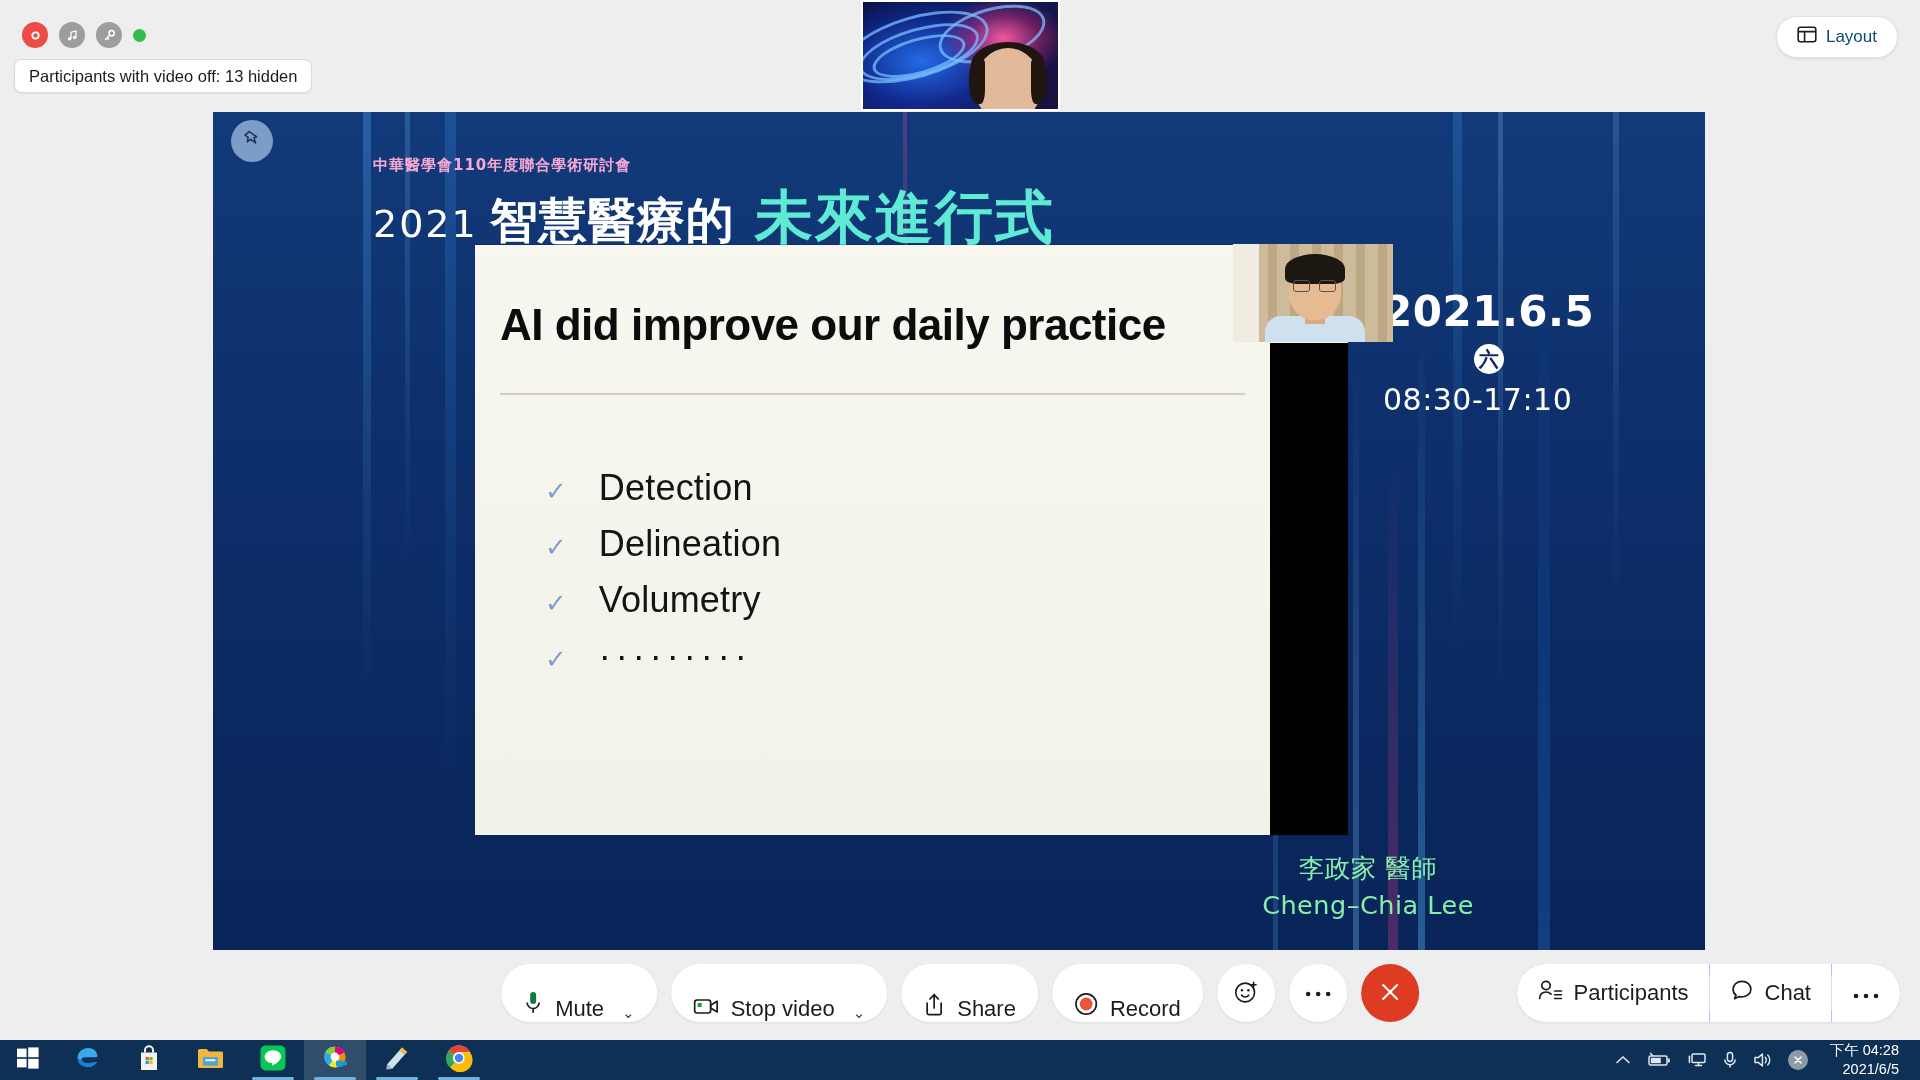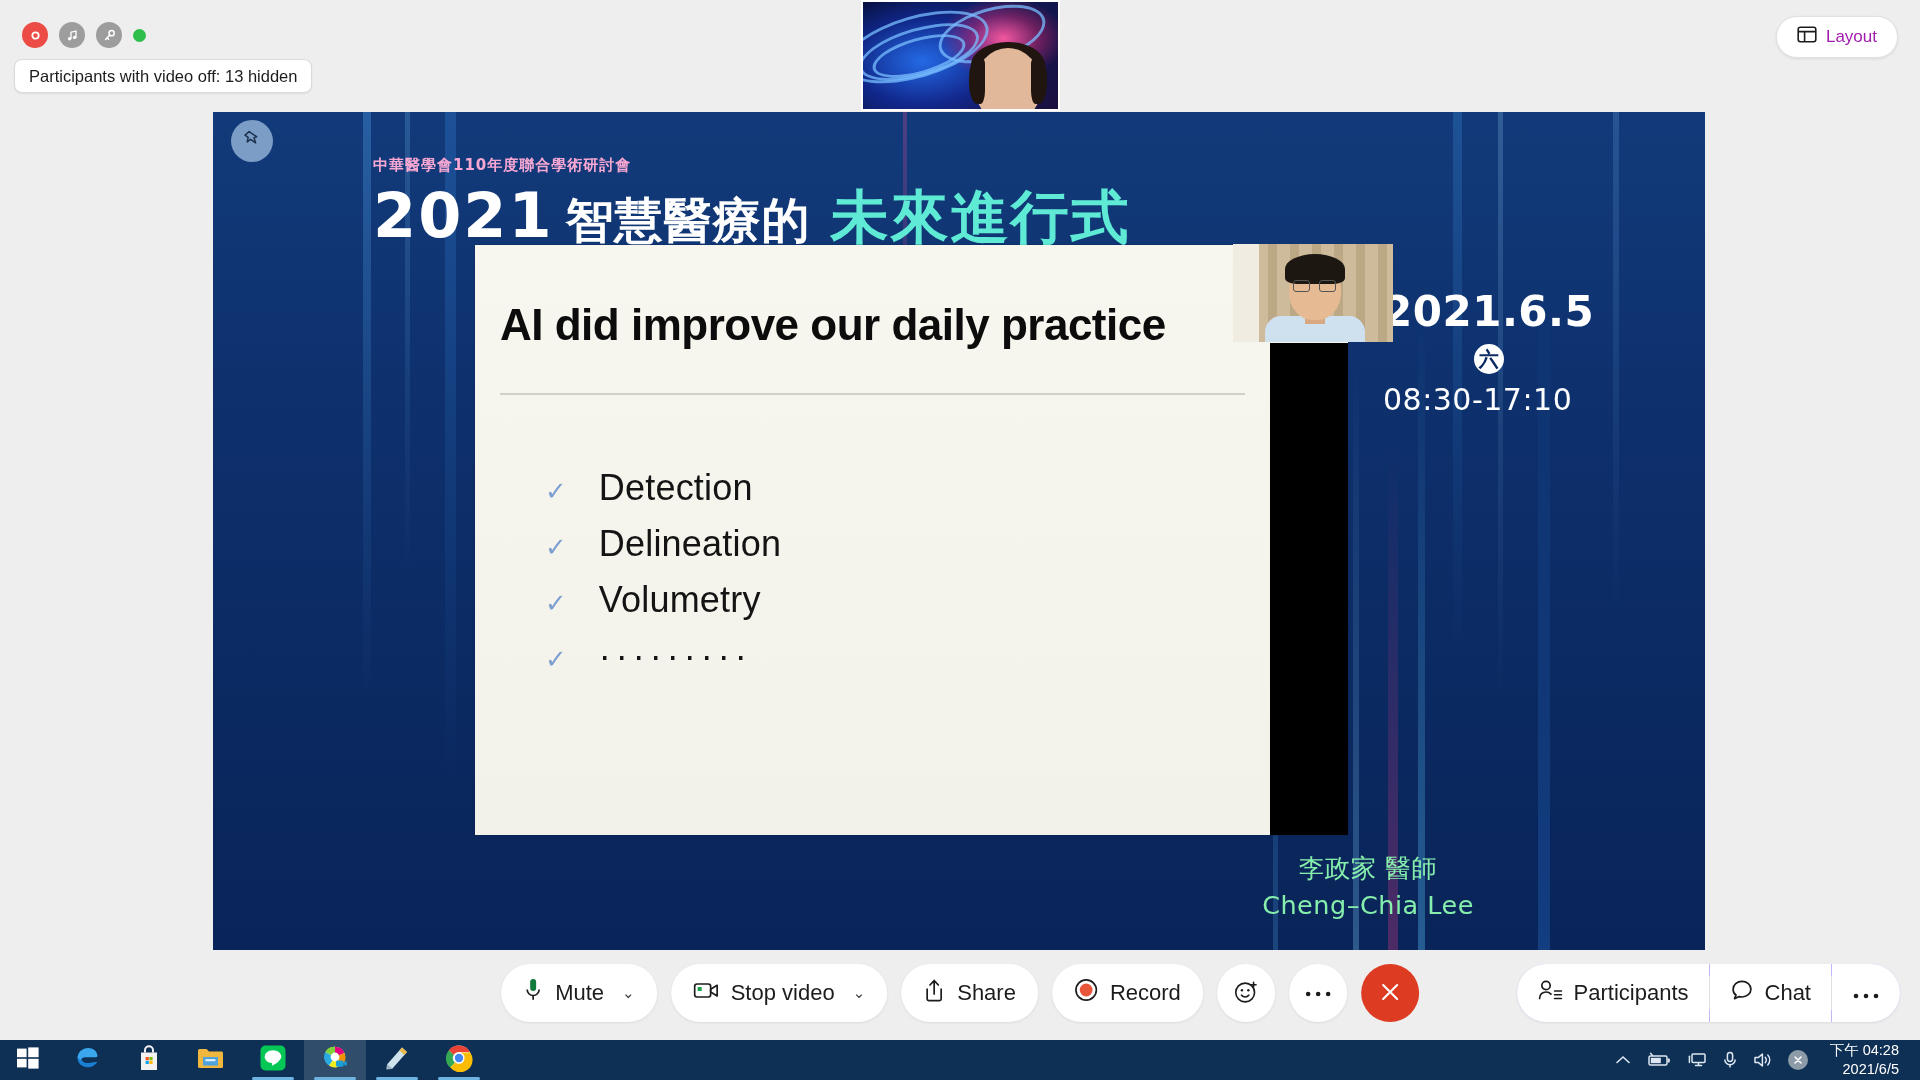--- a/index.html
+++ b/index.html
@@ -40,21 +40,21 @@
     box-shadow: 0 1px 2px rgba(0,0,0,.07);
     white-space: nowrap;
   }
 
   .layout-btn {
     position: absolute; right: 22px; top: 16px;
     height: 42px; padding: 0 20px;
     display: flex; align-items: center; gap: 9px;
     background: #ffffff; border: 1px solid #e2e2e2;
     border-radius: 21px;
-    font-size: 17px; color: #a21caf;
+    font-size: 17px; color: #0c4a6e;
     box-shadow: 0 1px 3px rgba(0,0,0,.09);
     cursor: pointer;
     justify-content: flex-end;
   }
 
   
   .selfview {
     position: absolute; left: 861px; top: 0px; width: 199px; height: 111px;
     border: 2px solid #ffffff;
     overflow: hidden;
@@ -142,21 +142,21 @@
 
   
   .slide-head { position: absolute; left: 160px; top: 44px; }
   .conf-sub {
     font-size: 15px; letter-spacing: 1px; color: #f9a8d4;
     font-family: "DejaVu Sans", sans-serif; font-weight: 700;
     margin-bottom: 4px;
   }
   .conf-title-row { display: flex; align-items: baseline; gap: 12px; }
   .conf-year {
-    font-size: 62px; font-weight: 700; color: #ffffff; letter-spacing: 2px;
+    font-size: 38px; font-weight: 400; color: #ffffff; letter-spacing: 2px;
     font-family: "DejaVu Sans", sans-serif;
   }
   .conf-main {
     font-size: 48px; font-weight: 700; color: #ffffff; letter-spacing: 1px;
     font-family: "DejaVu Sans", sans-serif;
   }
   .conf-future {
     font-size: 58px; font-weight: 700; color: #5eead4; letter-spacing: 2px;
     font-family: "DejaVu Sans", sans-serif;
     margin-left: 8px;
@@ -228,21 +228,21 @@
     position: absolute; left: 0; top: 950px; width: 1920px; height: 90px;
     background: #eeeeef;
   }
   .tb-center {
     position: absolute; left: 50%; top: 14px; transform: translateX(-50%);
     display: flex; align-items: center; gap: 14px;
   }
   .tb-btn {
     height: 58px; padding: 0 22px; border-radius: 29px;
     background: #ffffff; border: none;
-    display: flex; align-items: center; gap: 12px;
+    display: flex; align-items: flex-end; gap: 12px;
     font-size: 22px; color: #1c1c1c;
     box-shadow: 0 1px 3px rgba(0,0,0,.08);
     cursor: pointer; font-family: "Liberation Sans", sans-serif;
   }
   .tb-caret { margin-left: 6px; color: #3a3a3a; font-size: 15px; }
   .tb-round {
     width: 58px; height: 58px; border-radius: 50%;
     background: #ffffff; border: none;
     display: flex; align-items: center; justify-content: center;
     box-shadow: 0 1px 3px rgba(0,0,0,.08); cursor: pointer;

